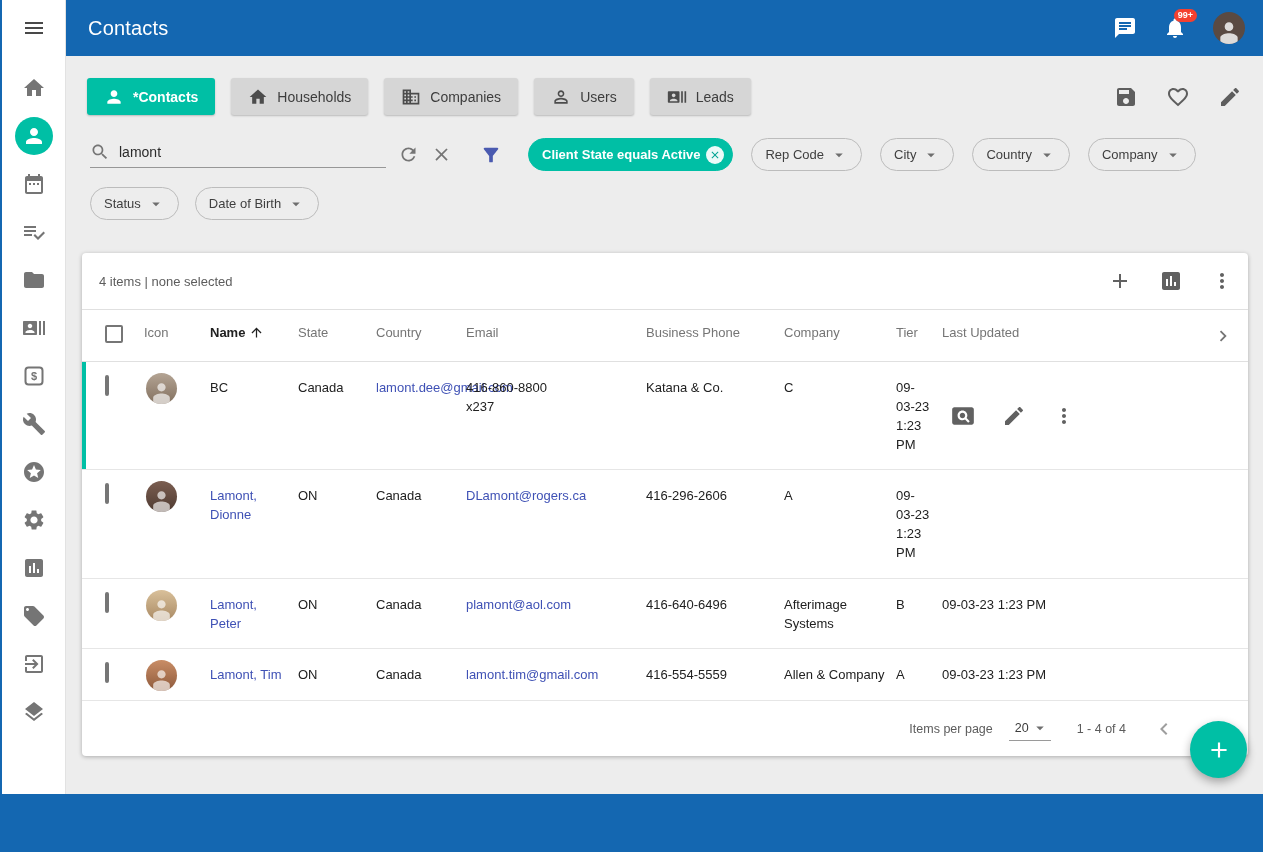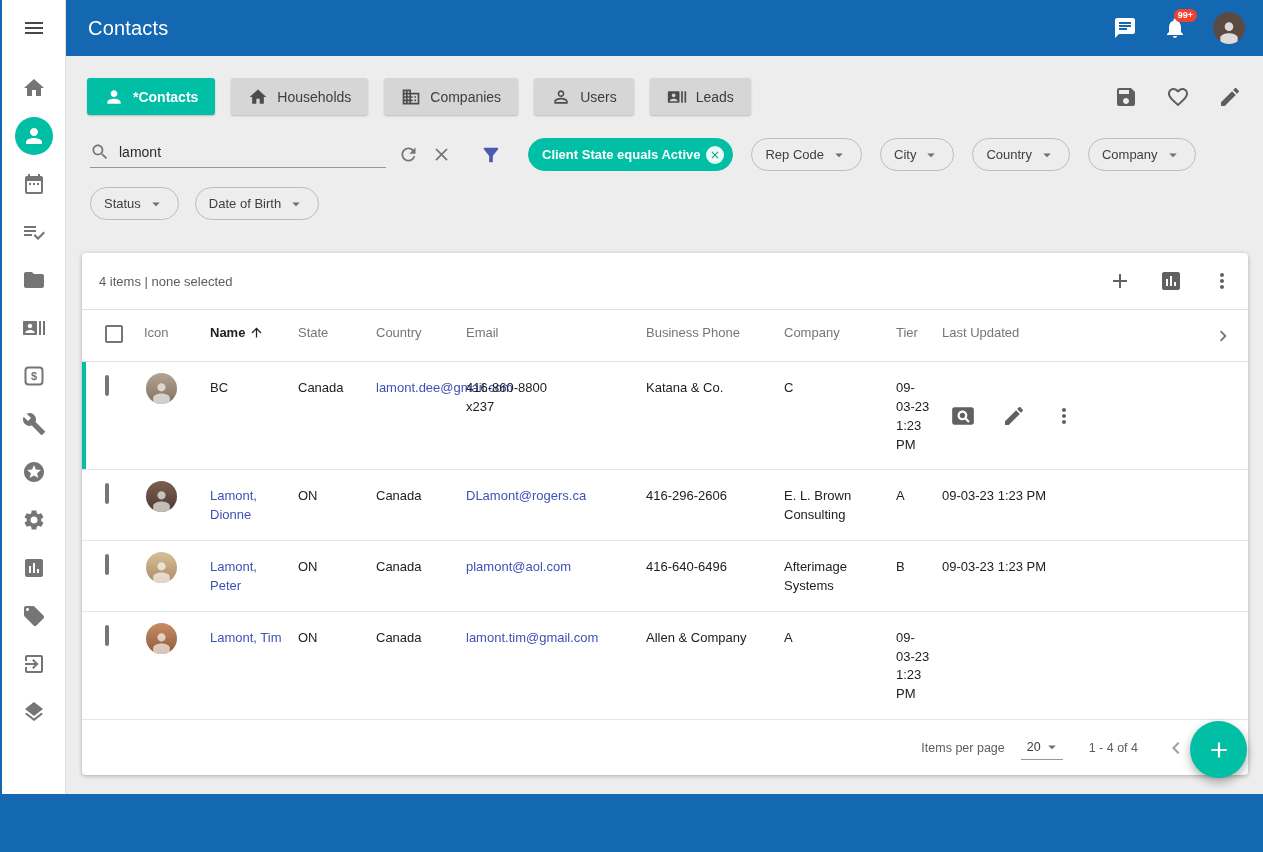--- a/index.html
+++ b/index.html
@@ -115,21 +115,21 @@
   .av0 { background: linear-gradient(#b4a494, #82705f); }
   .av1 { background: linear-gradient(#7b5e51, #4e3a31); }
   .av2 { background: linear-gradient(#d9c09a, #a98a64); }
   .av3 { background: linear-gradient(#c98d66, #8e5a3c); }
   .actions-cell { align-self: center; display: flex; align-items: center; gap: 26px;
     justify-content: flex-end; padding-right: 16px; }
   .actions-cell .flat-icon-btn svg { fill: #616161; }
   .actions-cell .preview svg { width: 26px; height: 26px; }
 
   .pagination { height: 55px; display: flex; align-items: center; justify-content: flex-end;
-    padding-right: 10px; font-size: 12.5px; color: #5c5c5c; }
+    padding-right: 22px; font-size: 12.5px; color: #5c5c5c; }
   .page-size { display: inline-flex; align-items: center; gap: 2px; margin: 0 26px 0 16px;
     border-bottom: 1px solid #9a9a9a; padding: 2px 2px 3px 6px; cursor: pointer; color: #3c3c3c; }
   .page-size svg { width: 18px; height: 18px; fill: #6e6e6e; }
   .range { margin-right: 22px; }
   .pg-btn { background: none; border: none; cursor: pointer; padding: 4px; display: flex; }
   .pg-btn svg { width: 24px; height: 24px; fill: #9e9e9e; }
   .pg-btn.next { margin-left: 14px; }
 
   .fab { position: absolute; right: 16px; bottom: 16px; width: 57px; height: 57px;
     border-radius: 50%; background: #00bfa5; border: none; cursor: pointer;
@@ -576,21 +576,20 @@
                 <svg>
                   <use href="#i-face"></use>
                 </svg>
               </span>
             </div>
           <div class="cell"><a href="#">Lamont, Dionne</a></div>
           <div class="cell">ON</div>
           <div class="cell">Canada</div>
           <div class="cell"><a href="#">DLamont@rogers.ca</a></div>
           <div class="cell pre">416-296-2606</div>
-          <div class="cell">E. L. Brown Consulting</div>
           <div class="cell">A</div>
           <div class="cell">09-03-23 1:23 PM</div>
           <div class="actions-cell"></div>
         </div>
 
         <div class="grid-row trow">
           <div class="cb-cell"><span class="cb"></span></div>
           <div class="avatar-cell">
               <span class="avatar av2">
                 <svg>
@@ -615,20 +614,21 @@
               <span class="avatar av3">
                 <svg>
                   <use href="#i-face"></use>
                 </svg>
               </span>
             </div>
           <div class="cell"><a href="#">Lamont, Tim</a></div>
           <div class="cell">ON</div>
           <div class="cell">Canada</div>
           <div class="cell"><a href="#">lamont.tim@gmail.com</a></div>
+          <div class="cell pre">416-554-5559</div>
           <div class="cell">Allen &amp; Company</div>
           <div class="cell">A</div>
           <div class="cell">09-03-23 1:23 PM</div>
           <div class="actions-cell"></div>
         </div>
 
         <div class="pagination">
           <span>Items per page</span>
           <span class="page-size">
             <span>20</span>

